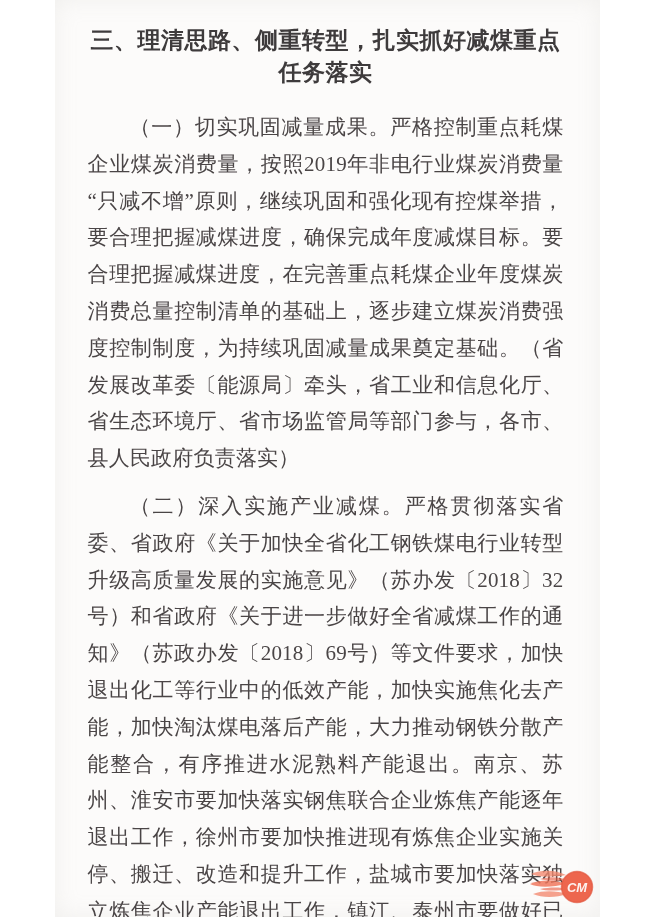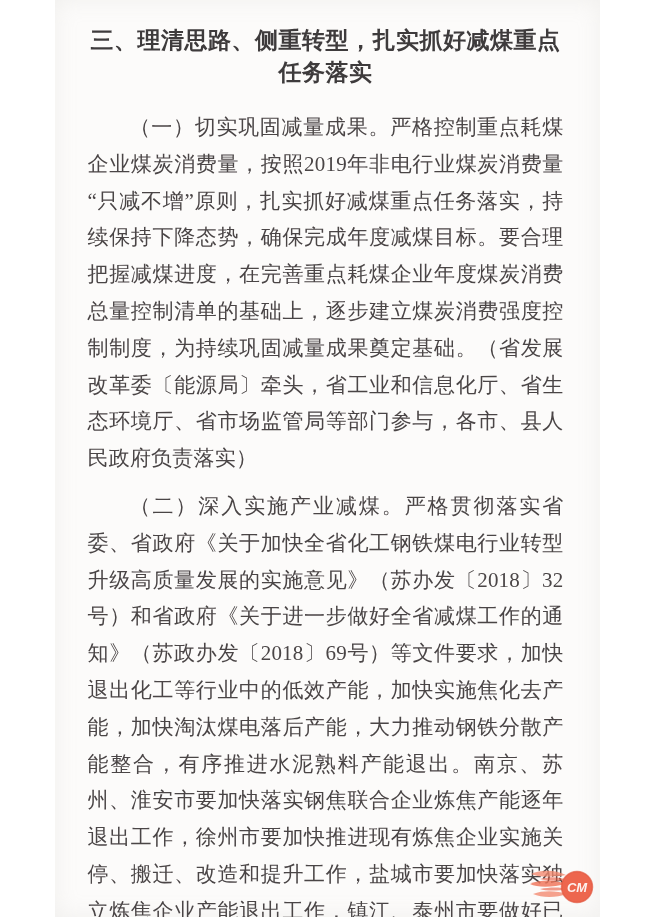--- a/index.html
+++ b/index.html
@@ -71,21 +71,21 @@
 </style>
 </head>
 <body>
 
 <div class="page" style="background: rgb(252, 251, 250);">
 
   <div class="doc">
     <h1 class="heading">三、理清思路、侧重转型，扎实抓好减煤重点任务落实</h1>
 
     <div class="body-text">
-        <p class="para">（一）切实巩固减量成果。严格控制重点耗煤企业煤炭消费量，按照2019年非电行业煤炭消费量“只减不增”原则，扎实抓好减煤重点任务落实，持续保持下降态势，确保完成年度减煤目标。要合理把握减煤进度，在完善重点耗煤企业年度煤炭消费总量控制清单的基础上，逐步建立煤炭消费强度控制制度，为持续巩固减量成果奠定基础。（省发展改革委〔能源局〕牵头，省工业和信息化厅、省生态环境厅、省市场监管局等部门参与，各市、县人民政府负责落实）</p>
+        <p class="para">（一）切实巩固减量成果。严格控制重点耗煤企业煤炭消费量，按照2019年非电行业煤炭消费量“只减不增”原则，继续巩固和强化现有控煤举措，要合理把握减煤进度，确保完成年度减煤目标。要合理把握减煤进度，在完善重点耗煤企业年度煤炭消费总量控制清单的基础上，逐步建立煤炭消费强度控制制度，为持续巩固减量成果奠定基础。（省发展改革委〔能源局〕牵头，省工业和信息化厅、省生态环境厅、省市场监管局等部门参与，各市、县人民政府负责落实）</p>
         <p class="para">（二）深入实施产业减煤。严格贯彻落实省委、省政府《关于加快全省化工钢铁煤电行业转型升级高质量发展的实施意见》（苏办发〔2018〕32号）和省政府《关于进一步做好全省减煤工作的通知》（苏政办发〔2018〕69号）等文件要求，加快退出化工等行业中的低效产能，加快实施焦化去产能，加快淘汰煤电落后产能，大力推动钢铁分散产能整合，有序推进水泥熟料产能退出。南京、苏州、淮安市要加快落实钢焦联合企业炼焦产能逐年退出工作，徐州市要加快推进现有炼焦企业实施关停、搬迁、改造和提升工作，盐城市要加快落实独立炼焦企业产能退出工作，镇江、泰州市要做好已退出独立炼焦企业的关停工作。各地要加快落实化工行业整治提升工作，以更高的标准压减沿江地区、环境敏感区域、城镇人口密集区域以及园区外和规模以下化工企业数量。2019年，退出水泥产能100万吨，淘汰煤电机组40万千瓦。</p>
       </div>
   </div>
 
   <div class="watermark">
     <svg class="wm-icon" viewBox="0 0 66 48">
       <g>
         <path d="M1 11 C 12 6, 26 7, 36 12 C 26 14, 10 15, 1 11 Z" fill="#f2886f" opacity="0.85"></path>
         <path d="M0 21 C 12 16, 26 17, 36 21 C 24 24, 8 25, 0 21 Z" fill="#ef765b" opacity="0.9"></path>
         <path d="M3 31 C 14 27, 27 28, 37 31 C 26 35, 12 35, 3 31 Z" fill="#f2886f" opacity="0.85"></path>

